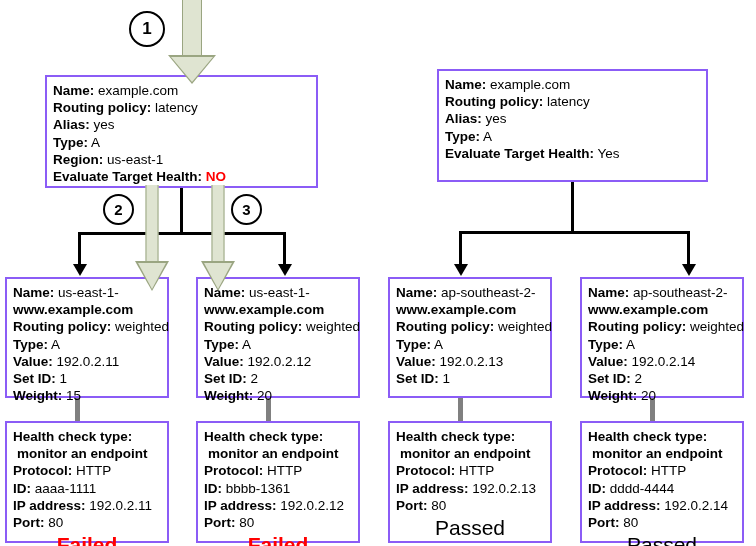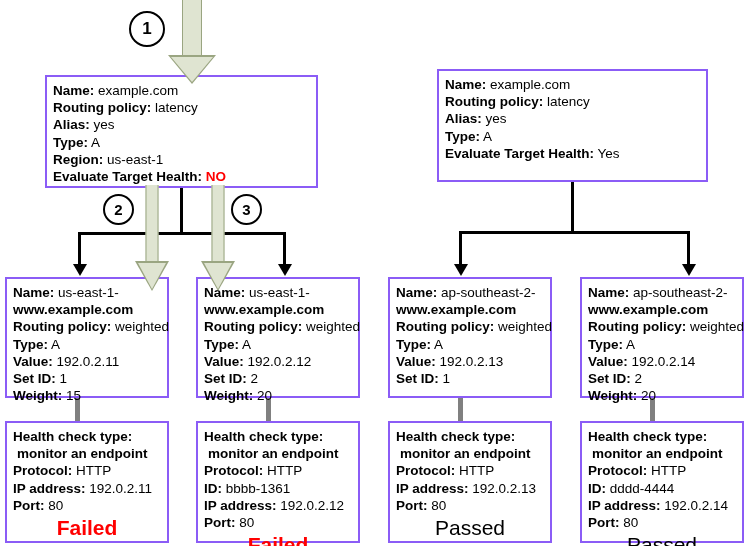--- a/index.html
+++ b/index.html
@@ -253,20 +253,21 @@
 
   <div class="gray-bar" style="left:75px; top:396px; height:27px;"></div>
   <div class="gray-bar" style="left:266px; top:396px; height:27px;"></div>
   <div class="gray-bar" style="left:458px; top:396px; height:27px;"></div>
   <div class="gray-bar" style="left:650px; top:396px; height:27px;"></div>
 
   <div class="box" style="left:5px; top:421px; width:164px; height:122px;">
     <span class="ln"><b>Health check type:</b></span>
     <span class="cont" style="padding-left:4px;">monitor an endpoint</span>
     <span class="ln"><b>Protocol:</b> <span class="val">HTTP</span></span>
+    <span class="ln"><b>ID:</b> <span class="val">aaaa-1111</span></span>
     <span class="ln"><b>IP address:</b> <span class="val">192.0.2.11</span></span>
     <span class="ln"><b>Port:</b> <span class="val">80</span></span>
     <span class="status status-failed">Failed</span>
   </div>
 
   <div class="box" style="left:196px; top:421px; width:164px; height:122px;">
     <span class="ln"><b>Health check type:</b></span>
     <span class="cont" style="padding-left:4px;">monitor an endpoint</span>
     <span class="ln"><b>Protocol:</b> <span class="val">HTTP</span></span>
     <span class="ln"><b>ID:</b> <span class="val">bbbb-1361</span></span>

